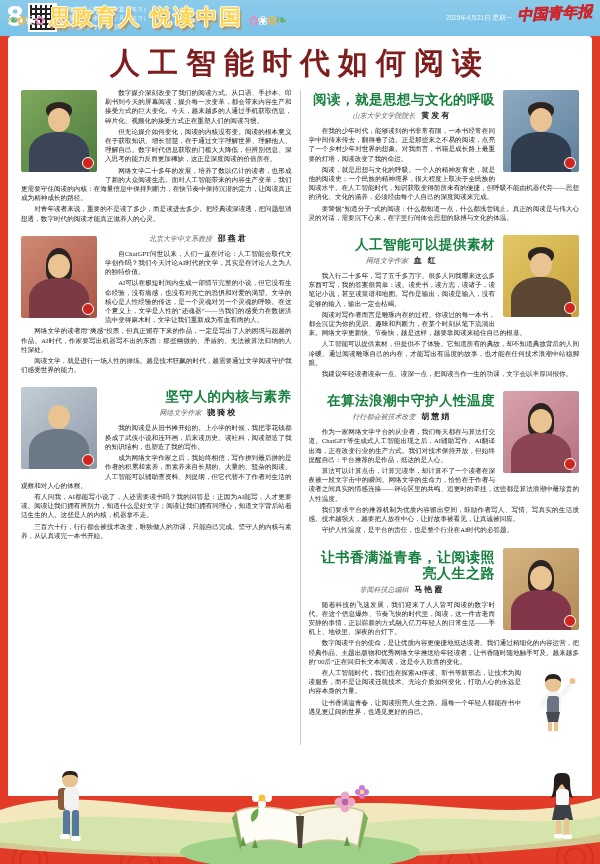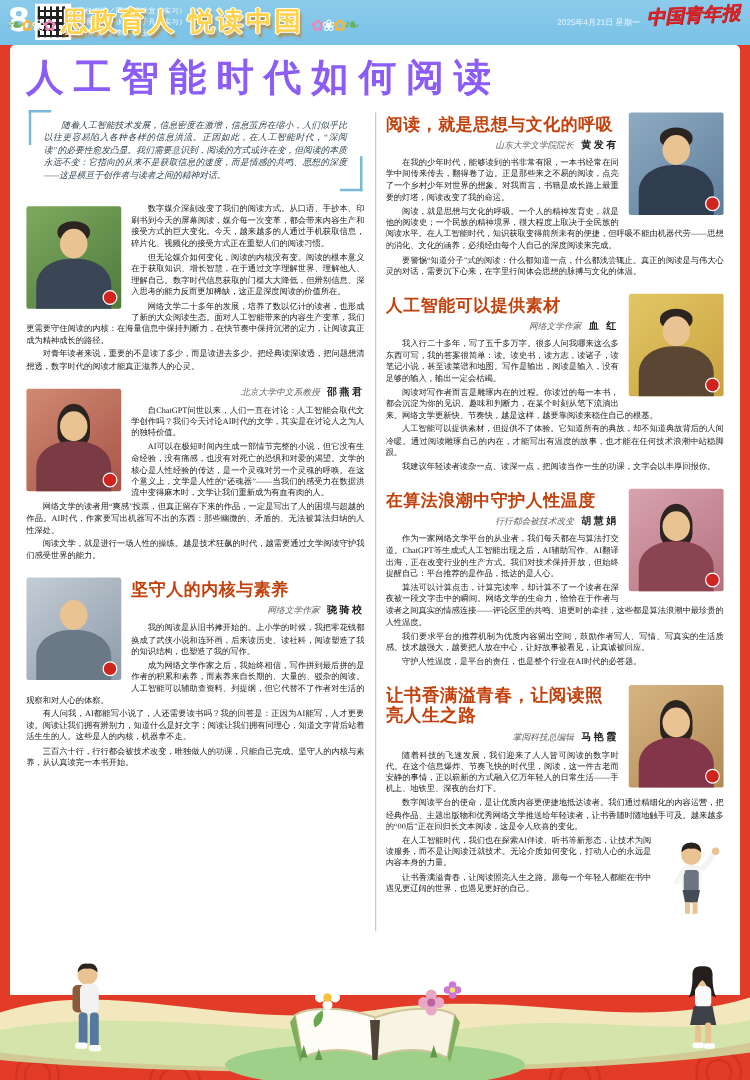--- a/index.html
+++ b/index.html
@@ -20,34 +20,34 @@
      text-shadow:0 1px 0 #fff,0 -1px 0 #fff,1px 0 0 #fff,-1px 0 0 #fff,2px 3px 2px rgba(196,120,20,.8);}
   .fl{display:inline-block;vertical-align:middle;font-size:13px;letter-spacing:-2px;margin:0 6px;
       text-shadow:none;}
   .fl .f1{color:#fff;}.fl .f2{color:#f5b63c;}.fl .f3{color:#e989b8;}.fl .lf{color:#69b05a;font-size:15px;}
   .dateline{position:absolute;right:88px;top:14px;color:#eef8ff;font:6.5px "Liberation Sans",sans-serif;}
   .masthead{position:absolute;right:8px;top:6px;color:#d9252a;font:bold italic 15px/1 "Liberation Serif",serif;
      transform:rotate(-3deg);text-shadow:.5px .5px 0 #b01216;}
   
   .card{position:absolute;top:36px;left:8px;right:8px;bottom:46px;background:#fff;border-radius:4px;
         padding:8px 13px 0 13px;box-sizing:border-box;overflow:hidden;z-index:2;}
-  .headline{margin:2px 0 8px 0;text-align:left;color:#8b5cf6;font:bold 30px/34px "Liberation Serif",serif;letter-spacing:8px;}
+  .headline{margin:2px 0 8px 0;text-align:center;color:#7f1d1d;font:bold 30px/34px "Liberation Serif",serif;letter-spacing:8px;}
   .columns{display:flex;}
   .col{width:272px;}
   .vdiv{width:1px;background:#c9c9c9;margin:2px 8px 0 8px;}
   
   .intro{position:relative;margin:0 2px 10px 2px;padding:7px 12px 8px 12px;}
   .intro:before{content:"";position:absolute;left:0;top:0;width:16px;height:26px;border-left:2px solid #7ab8d9;border-top:2px solid #7ab8d9;}
   .intro:after{content:"";position:absolute;right:0;bottom:0;width:16px;height:26px;border-right:2px solid #7ab8d9;border-bottom:2px solid #7ab8d9;}
   .intro p{margin:0;font:italic 7px/10px "Liberation Serif",serif;color:#33454f;text-align:justify;text-indent:2em;}
   
   .art{margin-bottom:9px;overflow:hidden;}
-  .atitle{margin:4px 0 3px 0;text-align:left;font:bold 13.5px/16px "Liberation Serif",serif;color:#c2410c;letter-spacing:.5px;}
+  .atitle{margin:4px 0 3px 0;text-align:right;font:bold 13.5px/16px "Liberation Serif",serif;color:#15803d;letter-spacing:.5px;}
   .atitle.small{font-size:14px;}
-  .byline{text-align:right;font:italic 7px/10px "Liberation Serif",serif;color:#666;margin-bottom:5px;}
+  .byline{text-align:center;font:italic 7px/10px "Liberation Serif",serif;color:#666;margin-bottom:5px;}
   .byline .aname{font-style:normal;font-weight:bold;color:#222;font-size:8px;letter-spacing:2px;margin-left:4px;}
   .bp{margin:0 0 2px 0;font:6.6px/9.2px "Liberation Serif",serif;color:#222;text-align:justify;text-indent:2em;}
   
   .photo{position:relative;width:76px;height:82px;overflow:hidden;border-radius:2px;}
   .photo.pl{float:left;margin:2px 8px 3px 0;}
   .photo.pr{float:right;margin:2px 0 3px 8px;}
   .photo .head{position:absolute;left:27px;top:18px;width:22px;height:24px;border-radius:50%;background:#eac393;}
   .photo .hair{position:absolute;left:25px;top:12px;width:26px;height:16px;border-radius:50% 50% 40% 40%;background:#2c2420;}
   .photo .hair.long{height:34px;border-radius:50% 50% 30% 30%;}
   .photo .torso{position:absolute;left:8px;bottom:-6px;width:60px;height:46px;border-radius:45% 45% 0 0;}
@@ -83,23 +83,20 @@
     <div class="masthead">中国青年报</div>
   </header>
 
   <div class="card">
     <h1 class="headline">人工智能时代如何阅读</h1>
 
     <div class="columns">
 
       <div class="col">
 
-        <div class="intro">
-          <p>随着人工智能技术发展，信息密度在激增，信息茧房在缩小，人们似乎比以往更容易陷入各种各样的信息洪流。正因如此，在人工智能时代，“深阅读”的必要性愈发凸显。我们需要意识到，阅读的方式或许在变，但阅读的本质永远不变：它指向的从来不是获取信息的速度，而是情感的共鸣、思想的深度——这是横亘于创作者与读者之间的精神对话。</p>
-        </div>
 
         <article class="art">
           <div class="photo pl p-he">
             <span class="hair"></span>
             <span class="head"></span>
             <span class="torso"></span>
             <span class="badge"></span>
           </div>
           <p class="bp">数字媒介深刻改变了我们的阅读方式。从口语、手抄本、印刷书到今天的屏幕阅读，媒介每一次变革，都会带来内容生产和接受方式的巨大变化。今天，越来越多的人通过手机获取信息，碎片化、视频化的接受方式正在重塑人们的阅读习惯。</p>
           <p class="bp">但无论媒介如何变化，阅读的内核没有变。阅读的根本意义在于获取知识、增长智慧，在于通过文字理解世界、理解他人、理解自己。数字时代信息获取的门槛大大降低，但辨别信息、深入思考的能力反而更加稀缺，这正是深度阅读的价值所在。</p>

